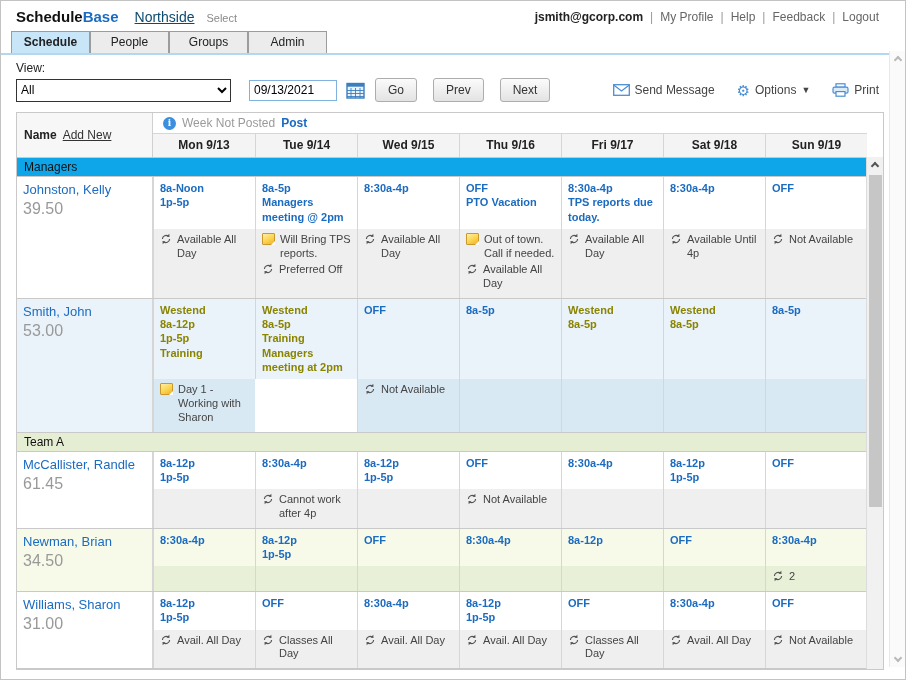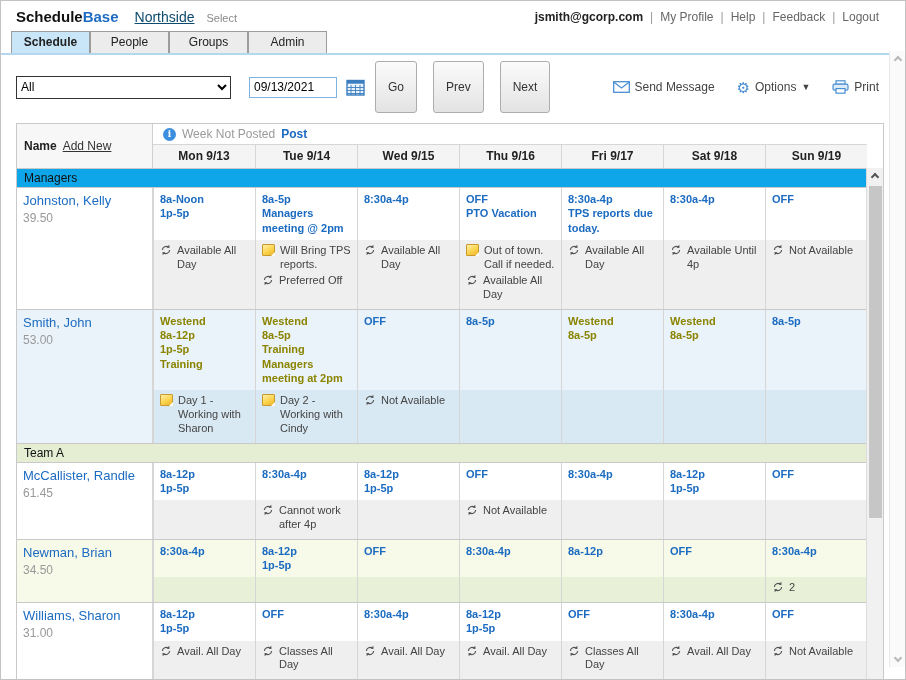--- a/index.html
+++ b/index.html
@@ -27,21 +27,21 @@
   .toolbar{padding:6px 26px 0 15px;}
   .view-label{font-size:12px;color:#222;margin-bottom:3px;}
   .controls{display:flex;align-items:center;justify-content:space-between;}
   .controls-left{display:flex;align-items:center;gap:6px;}
   .controls-right{display:flex;align-items:center;gap:22px;color:#444;}
   .controls-right .tool{display:flex;align-items:center;gap:5px;cursor:pointer;}
   select.view-select{width:215px;height:23px;font-size:12px;font-family:"Liberation Sans",sans-serif;
        border:1px solid #333;background:#fff;}
   input.date-input{width:88px;height:21px;border:1px solid #7fb2de;font-size:12px;padding:1px 4px;
        font-family:"Liberation Sans",sans-serif;margin-left:12px;}
-  .btn{border:1px solid #adadad;background:linear-gradient(#fbfbfb,#e3e3e3);padding:18px 12px;
+  .btn{border:1px solid #adadad;background:linear-gradient(#fbfbfb,#e3e3e3);padding:4px 12px;
        font-size:12px;border-radius:3px;color:#333;cursor:pointer;font-family:"Liberation Sans",sans-serif;}
   .caret{font-size:9px;color:#444;}
   
   .note-icon{width:13px;height:12px;flex:0 0 auto;position:relative;border-radius:1px;
        background:linear-gradient(150deg,#ffefa8 0%,#fbd34d 55%,#eeb22c 100%);border:1px solid #c9992b;}
   .note-icon::after{content:'';position:absolute;right:-1px;bottom:-1px;
        border-style:solid;border-width:0 0 4px 4px;border-color:transparent transparent #fff transparent;}
   .avail-icon{width:12px;height:12px;flex:0 0 auto;display:inline-block;}
   .info-icon{width:13px;height:13px;border-radius:50%;background:#3c8ede;color:#fff;flex:0 0 auto;
        display:inline-flex;align-items:center;justify-content:center;}
@@ -58,21 +58,21 @@
   .post-link{color:#1b6bc1;font-weight:bold;text-decoration:none;cursor:pointer;}
   .day-header-row{display:grid;grid-template-columns:repeat(7,102px);border-top:1px solid #d6d6d6;}
   .day-header{background:#f4f4f4;text-align:center;font-weight:bold;padding:4px 0 5px;
        border-left:1px solid #d6d6d6;font-size:12px;}
   .day-header:first-child{border-left:none;}
   .tbody{position:relative;}
   .group-header{padding:2px 0 2px 7px;border-bottom:1px solid #c9c9c9;font-size:12px;color:#111;}
   .person-row{display:grid;grid-template-columns:136px repeat(7,102px);border-bottom:1px solid #c9c9c9;}
   .name-cell{grid-row:1/3;padding:5px 6px;border-right:1px solid #d6d6d6;background:var(--row-bg);}
   .person-name{color:#1b6bc1;font-size:13px;text-decoration:none;cursor:pointer;display:block;}
-  .person-hours{color:#999;margin-top:3px;font-size:12px;}
+  .person-hours{color:#999;margin-top:3px;font-size:16px;}
   .sched-cell{background:var(--row-bg);border-left:1px solid #d6d6d6;padding:4px 4px 5px 6px;
        font-weight:bold;font-size:11px;line-height:1.3;cursor:pointer;min-height:30px;}
   .sched-cell.blue{color:#1b6bc1;}
   .sched-cell.olive{color:#8a8400;}
   .note-cell{background:var(--note-bg);border-left:1px solid #d6d6d6;padding:4px 3px 4px 6px;
        font-size:11px;color:#444;line-height:1.25;min-height:18px;cursor:pointer;}
   .note-item{display:flex;gap:5px;margin-bottom:3px;align-items:flex-start;}
   .note-item .txt{padding-top:0px;}
   
   .inner-sb{position:absolute;top:0;right:0;bottom:0;width:17px;background:#f1f1f1;
@@ -115,20 +115,21 @@
 
   <div class="tab-row">
     <div class="tab active">Schedule</div>
     <div class="tab">People</div>
     <div class="tab">Groups</div>
     <div class="tab">Admin</div>
   </div>
 
 
   <div class="toolbar">
+    <div class="view-label">View:</div>
     <div class="controls">
       <div class="controls-left">
         <select class="view-select">
           <option>All</option>
         </select>
         <input class="date-input" value="09/13/2021" style="">
         <span class="cal-btn">
           <svg width="19" height="17" viewBox="0 0 19 17">
               <rect x="1" y="1.5" width="17" height="14.5" fill="#eaf3fb" stroke="#3a7ebf" stroke-width="1.4"></rect>
               <rect x="1" y="1.5" width="17" height="3.2" fill="#3a7ebf"></rect>
@@ -321,26 +322,20 @@
               <span class="note-icon"></span>
               <span class="txt">Day 1 - Working with Sharon</span>
             </div>
           </div>
           <div class="sched-cell olive" style="grid-area: 1 / 3;">
             <div>Westend</div>
             <div>8a-5p</div>
             <div>Training</div>
             <div>Managers meeting at 2pm</div>
           </div>
-          <div class="note-cell" style="grid-area: 2 / 3;">
-            <div class="note-item">
-              <span class="note-icon"></span>
-              <span class="txt">Day 2 - Working with Cindy</span>
-            </div>
-          </div>
           <div class="sched-cell blue" style="grid-area: 1 / 4;">
             <div>OFF</div>
           </div>
           <div class="note-cell" style="grid-area: 2 / 4;">
             <div class="note-item">
               <span class="avail-icon"><svg width="12" height="12" viewBox="0 0 12 12">
                   <path d="M2.4 6a3.6 3.6 0 0 1 6.1-2.5" stroke="#555" stroke-width="1.2" fill="none"></path>
                   <path d="M9.3 0.8 9.5 4 6.6 3.4z" fill="#555"></path>
                   <path d="M9.6 6a3.6 3.6 0 0 1-6.1 2.5" stroke="#555" stroke-width="1.2" fill="none"></path>
                   <path d="M2.7 11.2 2.5 8l2.9.6z" fill="#555"></path>

